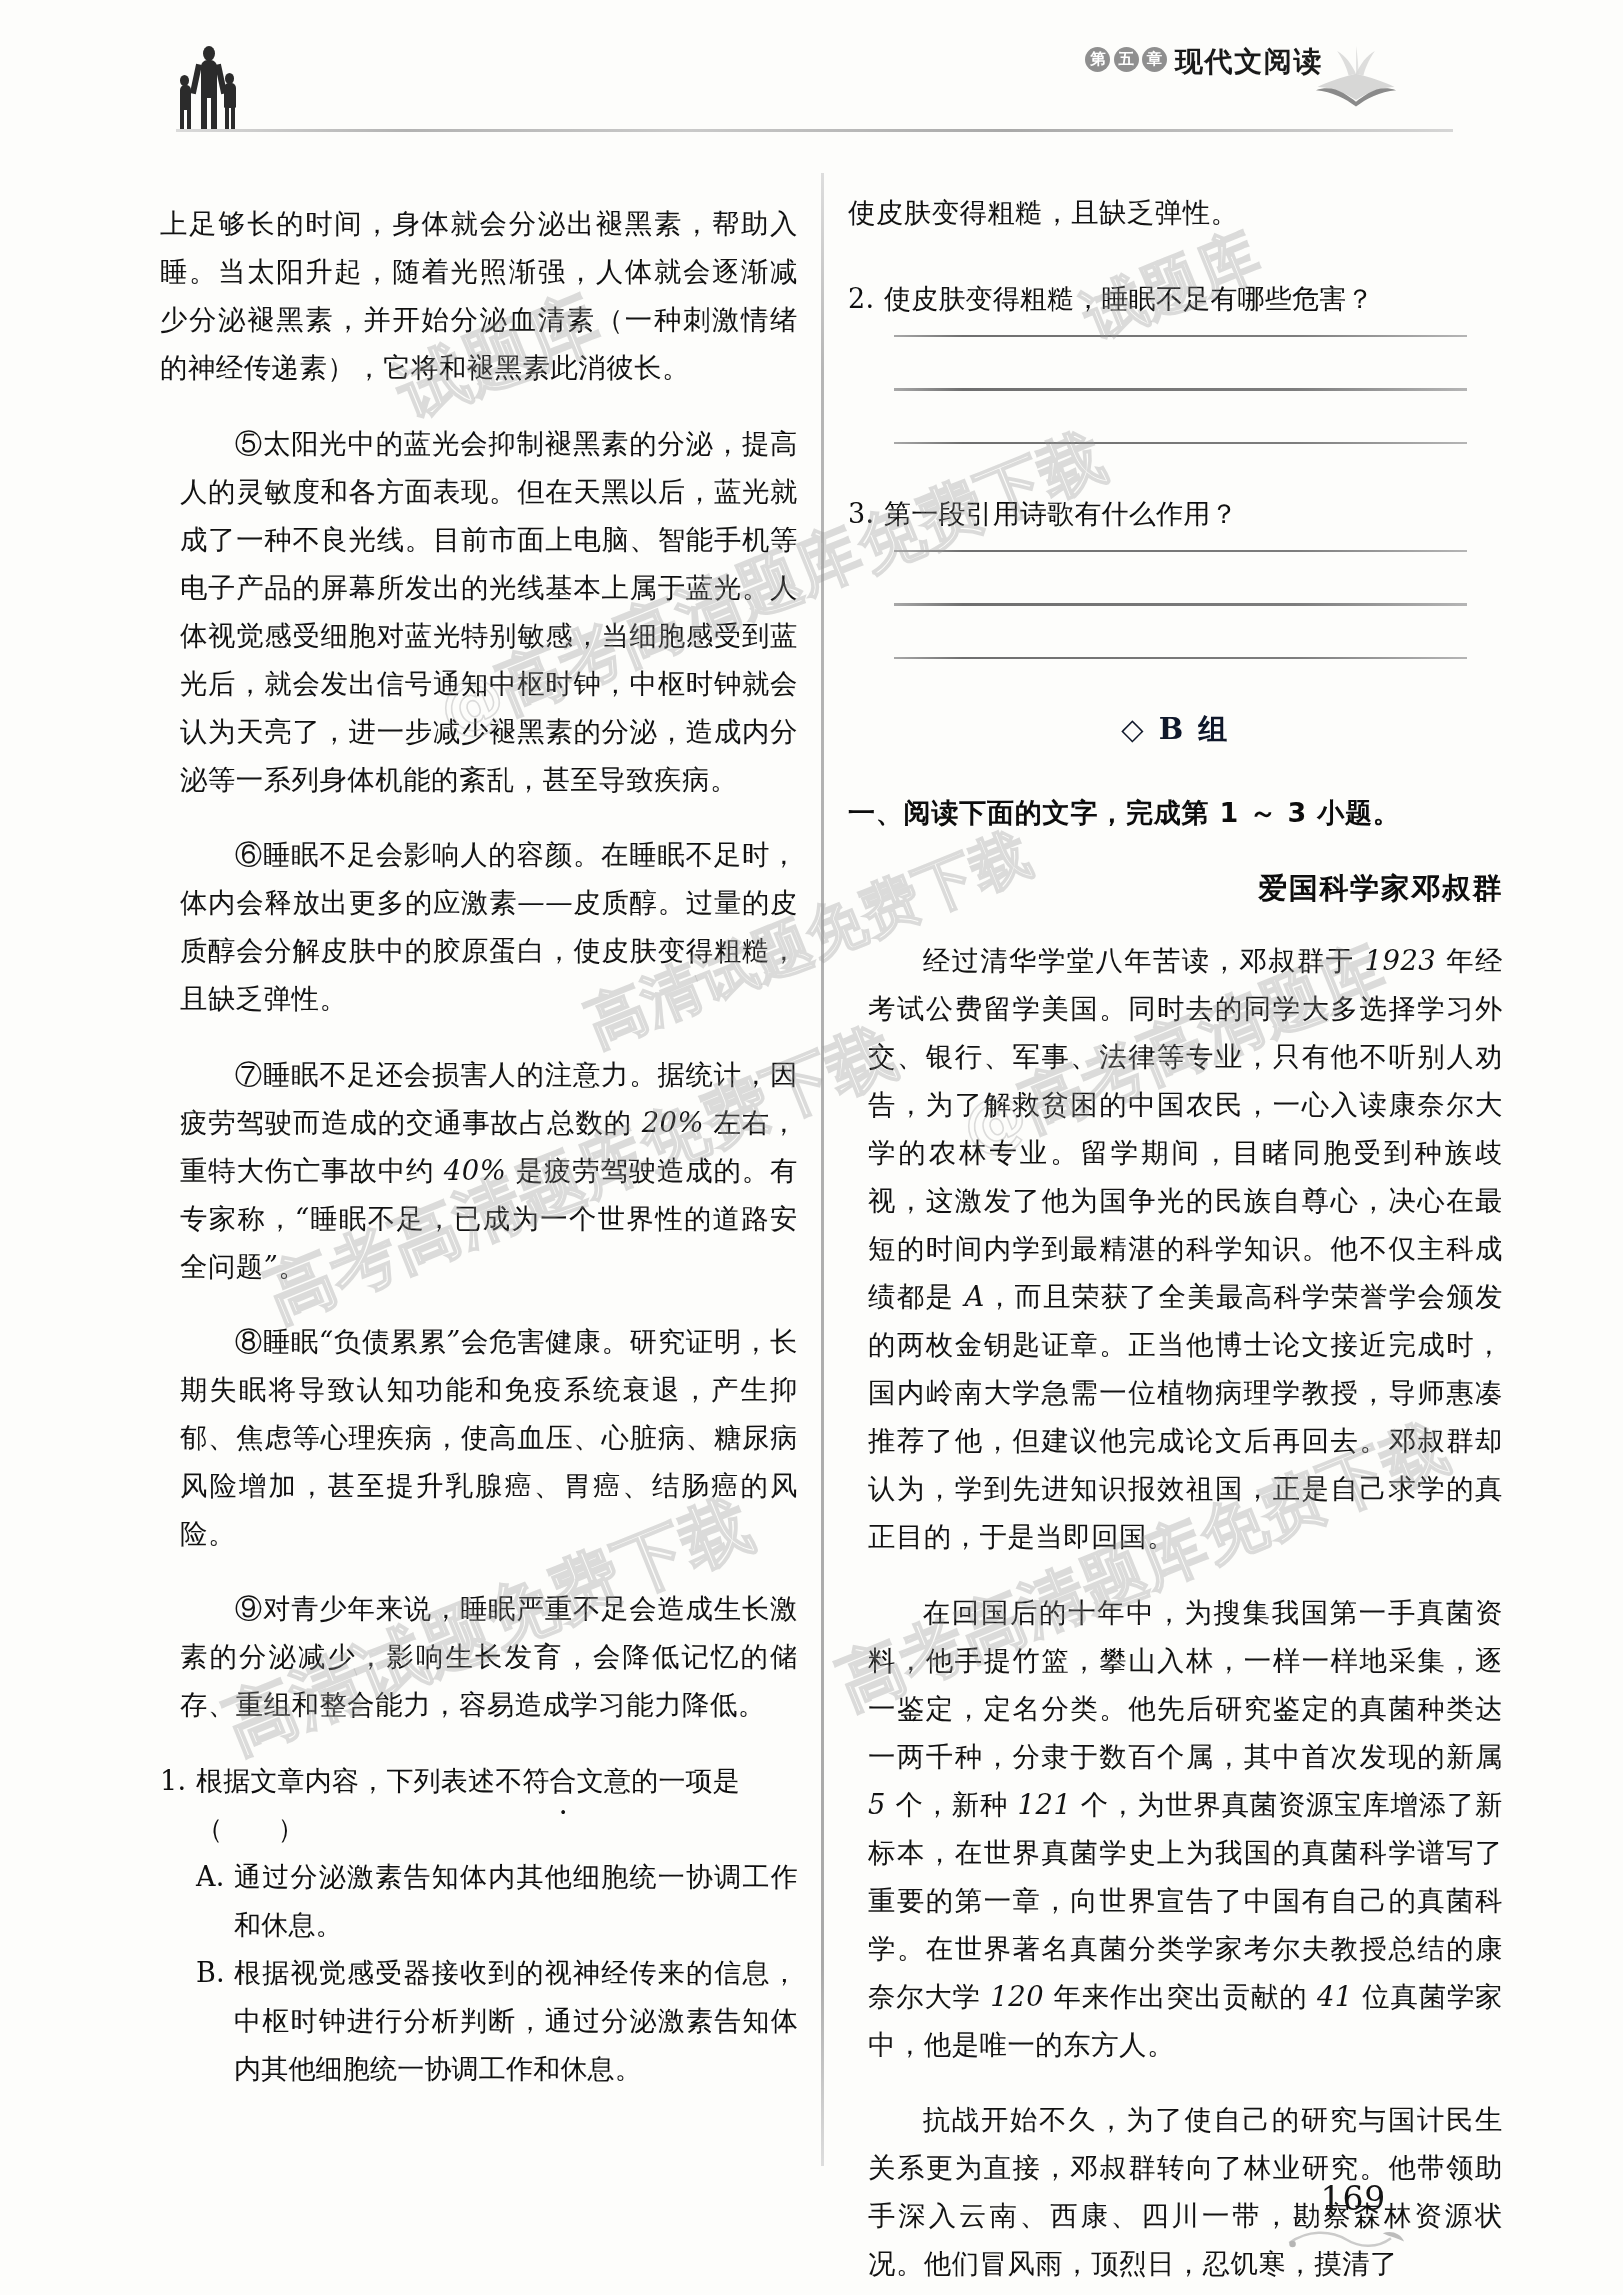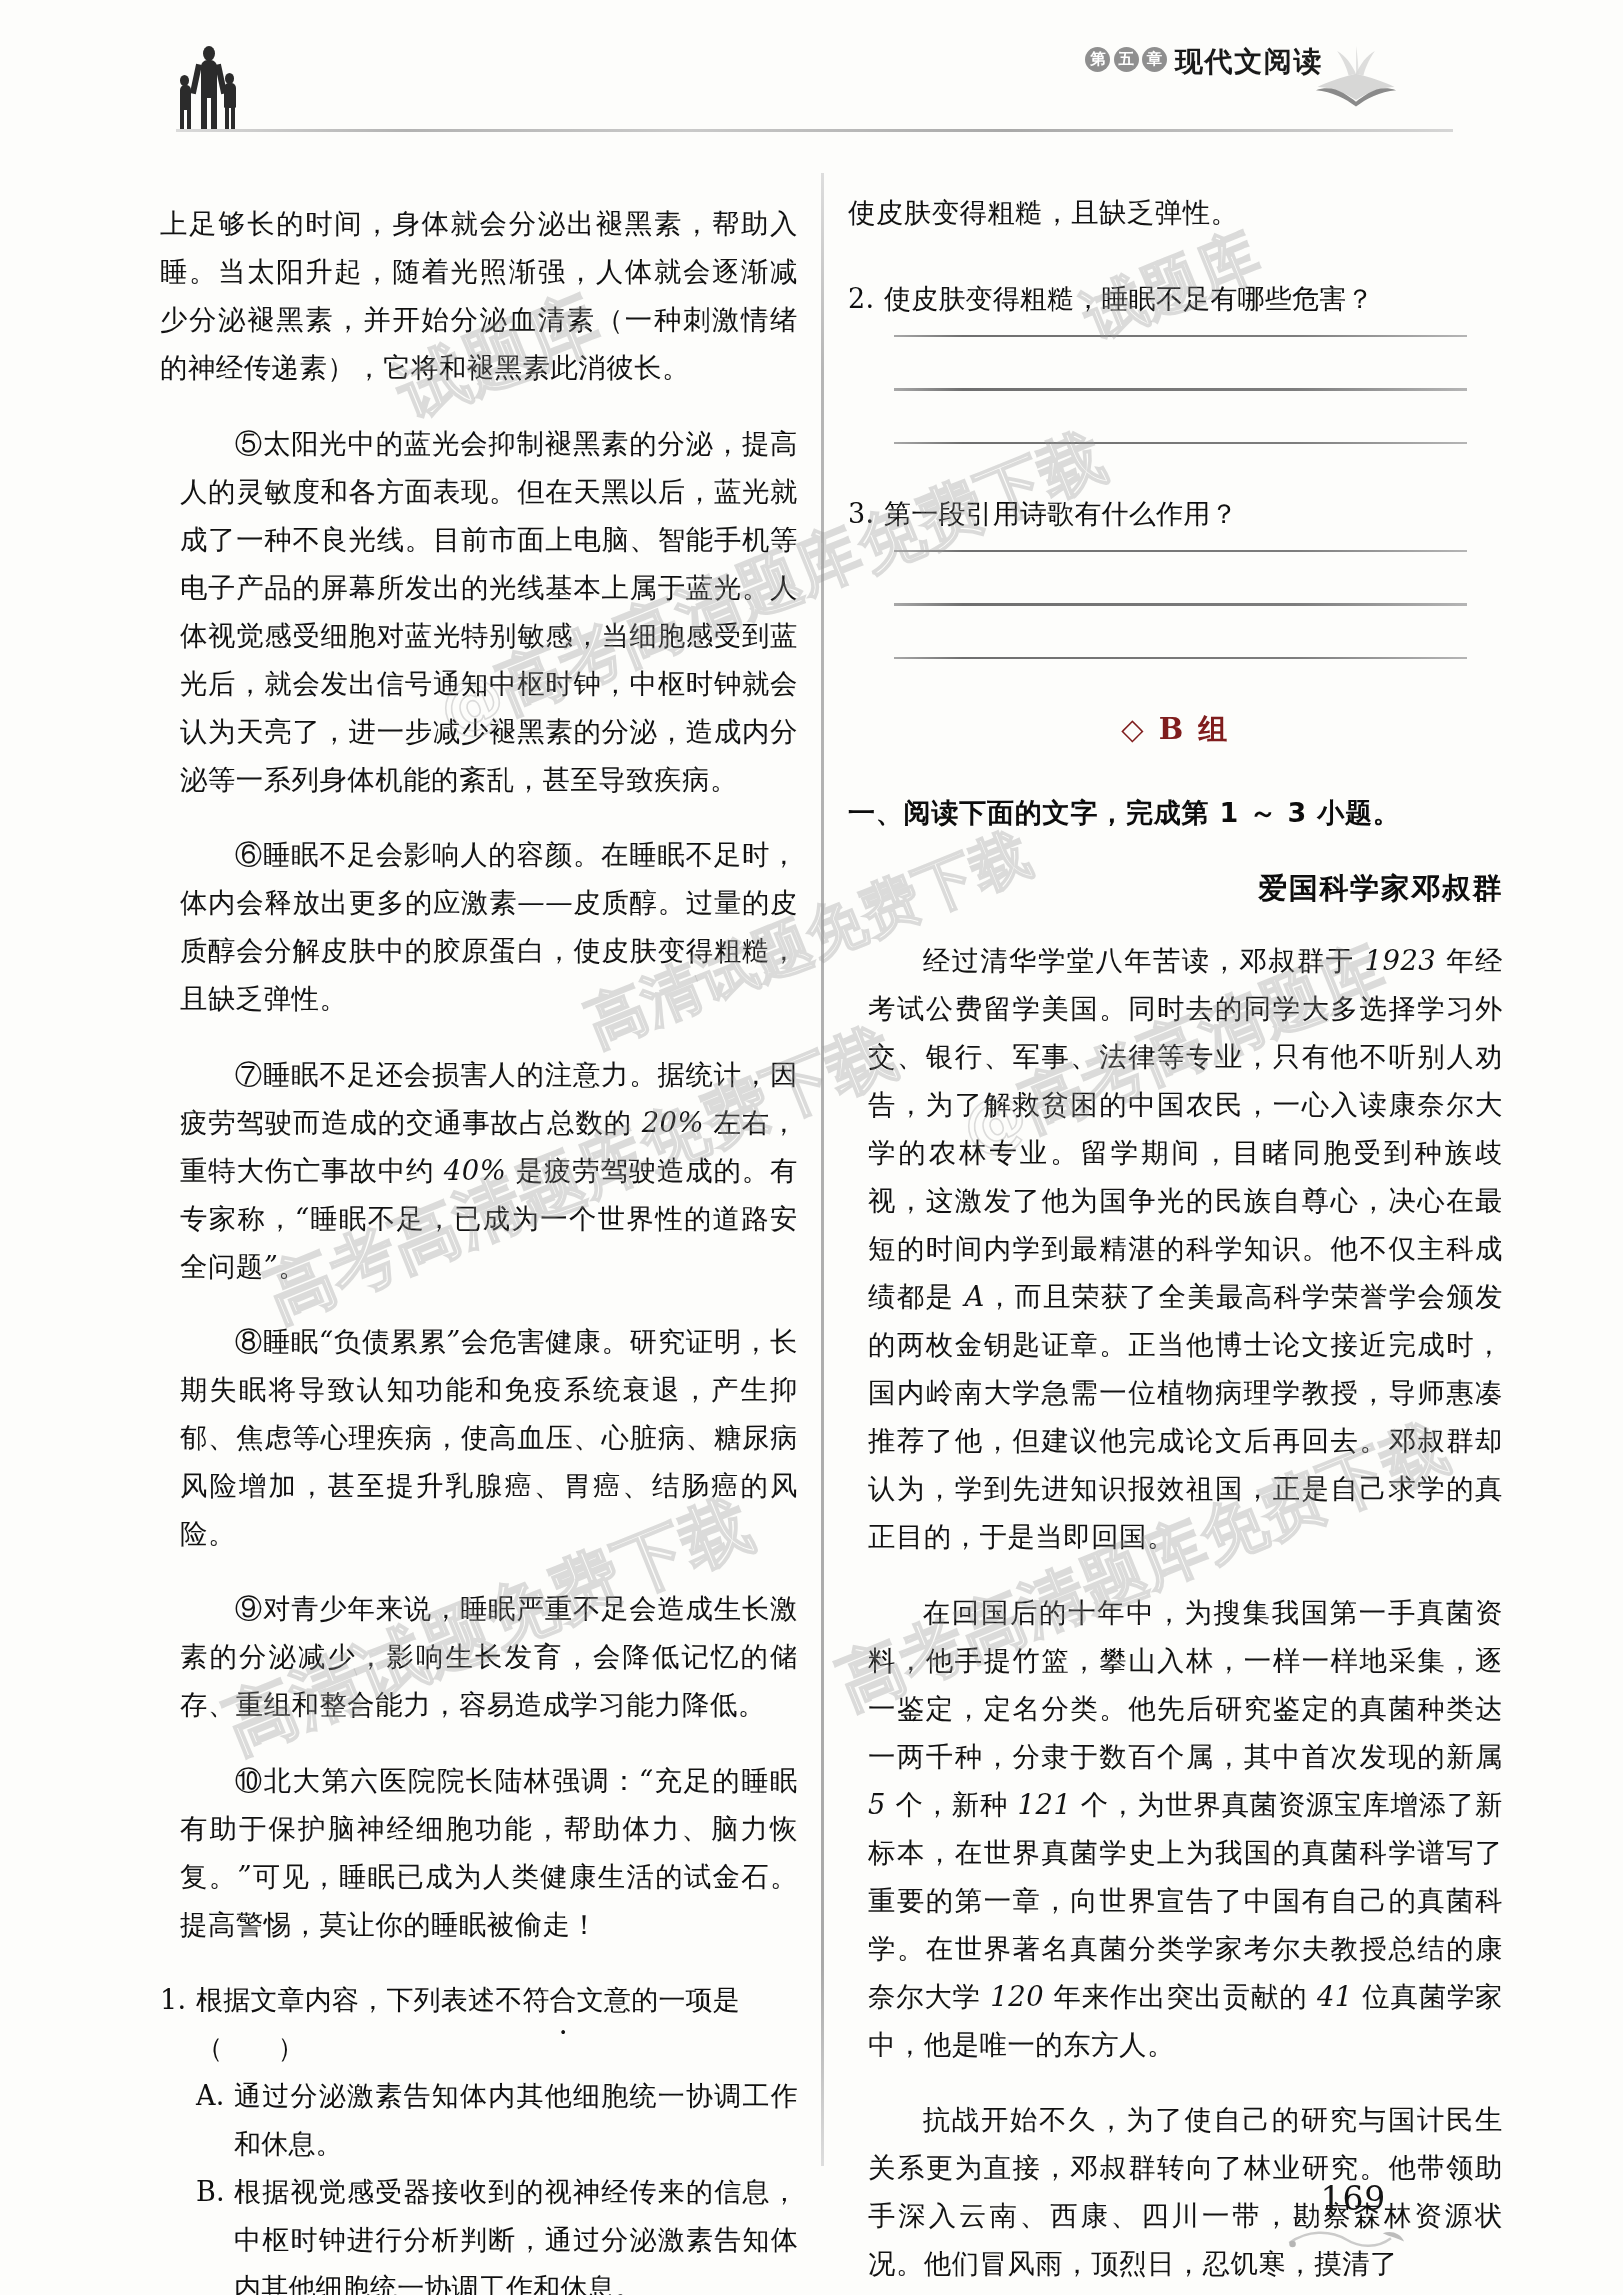--- a/index.html
+++ b/index.html
@@ -110,21 +110,21 @@
   .ans-line{
     height:2.5px;margin:0 0 51px 39px;width:588px;
     background:linear-gradient(to right,#a8a8a8,#6f6f6f 12%,#7d7d7d 70%,#b5b5b5);
   }
   .ans-line.r{width:573px;margin-left:46px;}
 
   
   .sec-group{
     text-align:center;
     font-family:"DejaVu Serif","Liberation Serif",serif;
-    font-size:29px;font-weight:700;color:#7f1d1d;
+    font-size:29px;font-weight:700;color:#0f172a;
     letter-spacing:2.5px;
     margin:46px 0 39px 0;
   }
   .sec-lead{
     font-family:"DejaVu Sans","Liberation Sans",sans-serif;
     font-size:27px;font-weight:700;color:#0d0d0d;
     letter-spacing:0.8px;line-height:47px;
     margin:0 0 33px 0;
   }
   .art-title{
@@ -218,21 +218,20 @@
   <div id="col-divider"></div>
 
   <div id="col-left">
 
     <p class="art cont">上足够长的时间，身体就会分泌出褪黑素，帮助入睡。当太阳升起，随着光照渐强，人体就会逐渐减少分泌褪黑素，并开始分泌血清素（一种刺激情绪的神经传递素），它将和褪黑素此消彼长。</p>
     <p class="art p-ind">⑤太阳光中的蓝光会抑制褪黑素的分泌，提高人的灵敏度和各方面表现。但在天黑以后，蓝光就成了一种不良光线。目前市面上电脑、智能手机等电子产品的屏幕所发出的光线基本上属于蓝光。人体视觉感受细胞对蓝光特别敏感，当细胞感受到蓝光后，就会发出信号通知中枢时钟，中枢时钟就会认为天亮了，进一步减少褪黑素的分泌，造成内分泌等一系列身体机能的紊乱，甚至导致疾病。</p>
     <p class="art p-ind">⑥睡眠不足会影响人的容颜。在睡眠不足时，体内会释放出更多的应激素——皮质醇。过量的皮质醇会分解皮肤中的胶原蛋白，使皮肤变得粗糙，且缺乏弹性。</p>
     <p class="art p-ind">⑦睡眠不足还会损害人的注意力。据统计，因疲劳驾驶而造成的交通事故占总数的 20% 左右，重特大伤亡事故中约 40% 是疲劳驾驶造成的。有专家称，“睡眠不足，已成为一个世界性的道路安全问题”。</p>
     <p class="art p-ind">⑧睡眠“负债累累”会危害健康。研究证明，长期失眠将导致认知功能和免疫系统衰退，产生抑郁、焦虑等心理疾病，使高血压、心脏病、糖尿病风险增加，甚至提升乳腺癌、胃癌、结肠癌的风险。</p>
     <p class="art p-ind">⑨对青少年来说，睡眠严重不足会造成生长激素的分泌减少，影响生长发育，会降低记忆的储存、重组和整合能力，容易造成学习能力降低。</p>
-    <p class="art p-ind">⑩北大第六医院院长陆林强调：“充足的睡眠有助于保护脑神经细胞功能，帮助体力、脑力恢复。”可见，睡眠已成为人类健康生活的试金石。提高警惕，莫让你的睡眠被偷走！</p>
 
     <div class="q q-row" style="margin-top:1.6px;">
       <div class="q-num">1.</div>
       <div class="q-body">
         <span>根据文章内容，下列表述</span><span class="emph-dot">不符合文意</span><span>的一项是</span><br>
         <span>（　　）</span>
       </div>
     </div>
 
     <div class="q opt-row">

